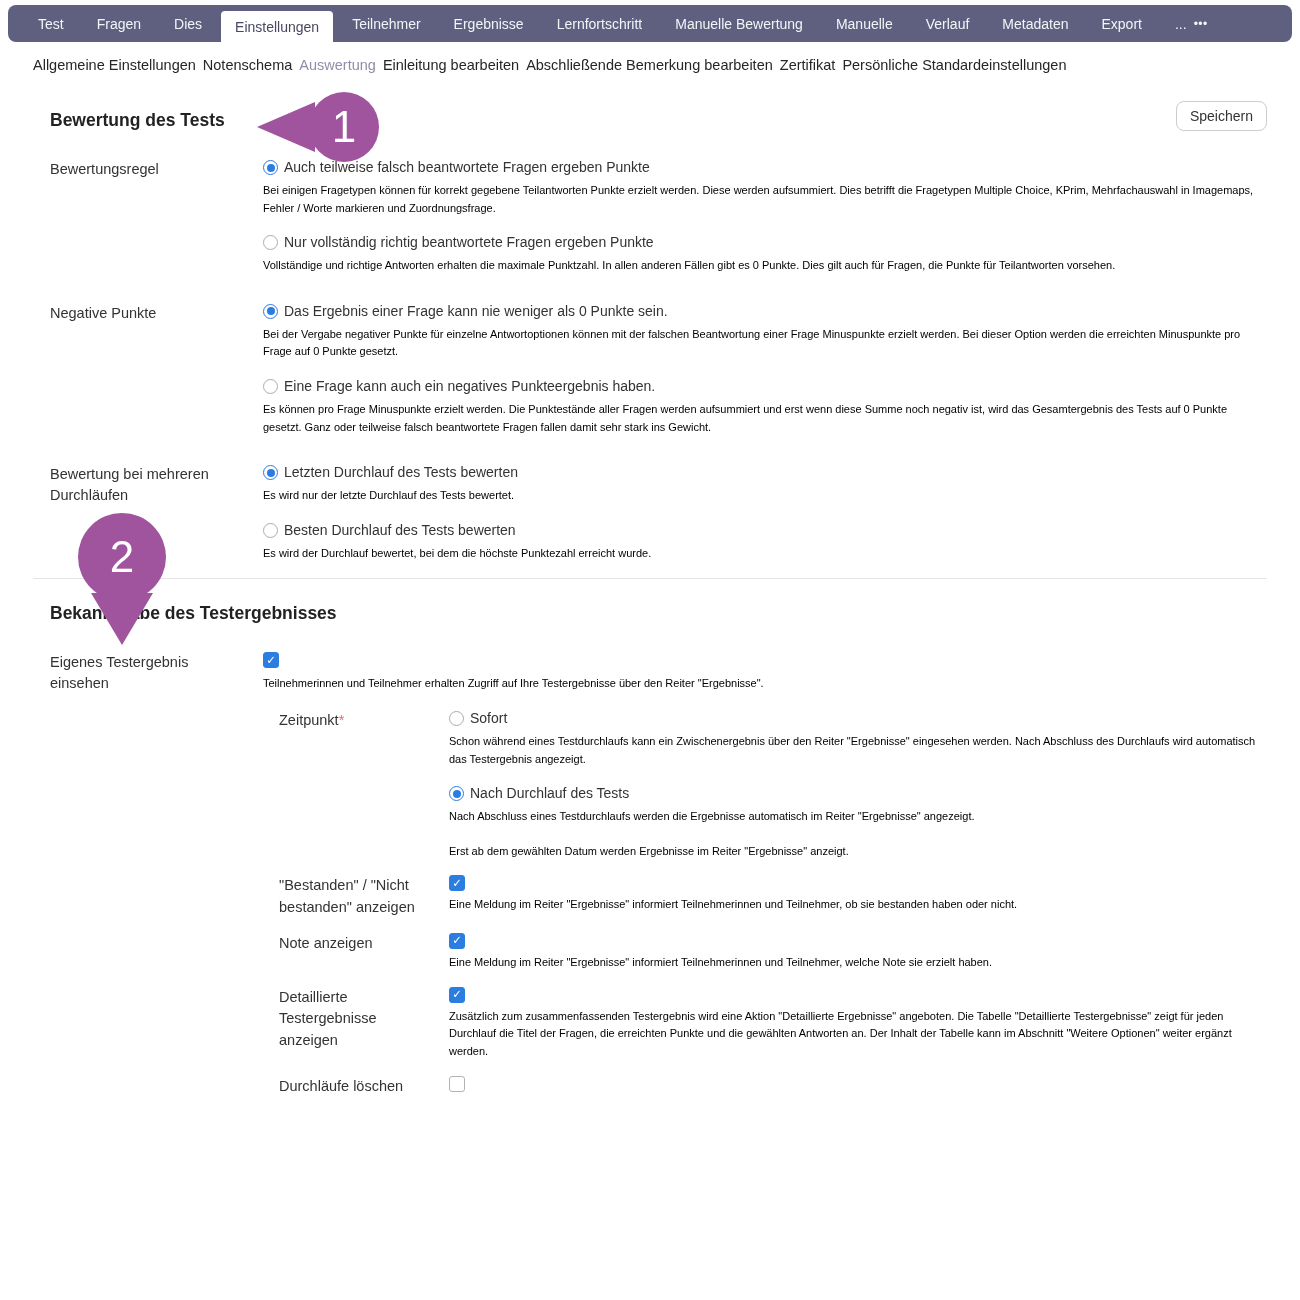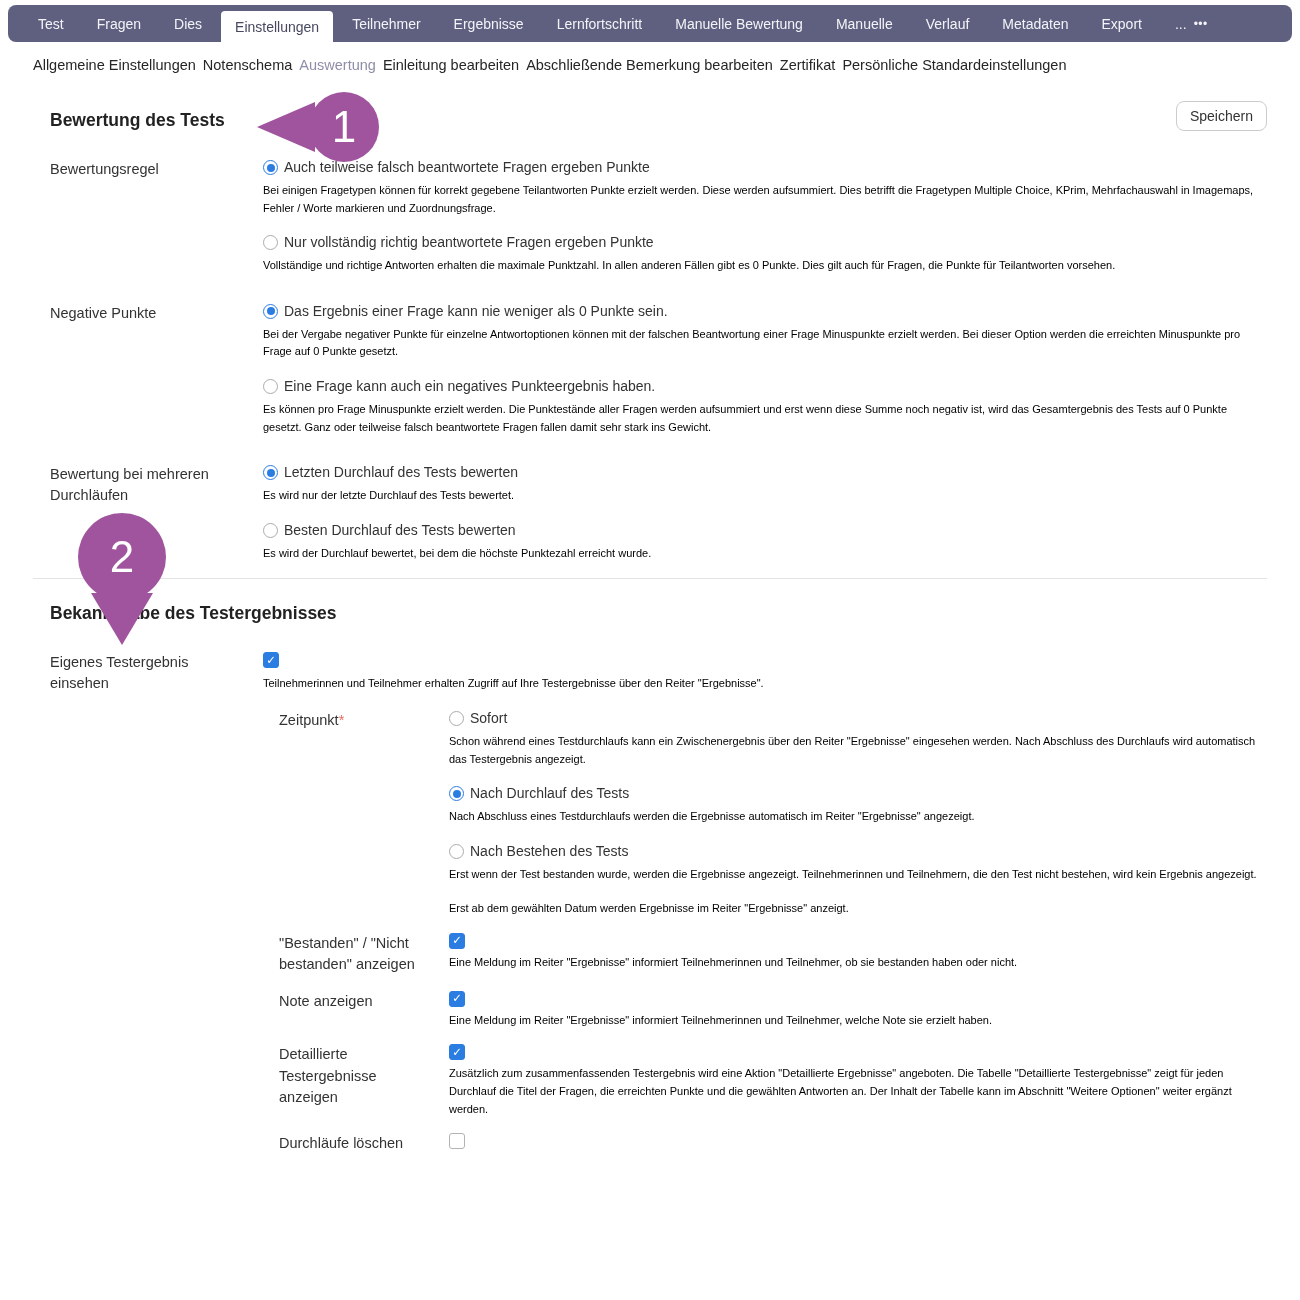--- a/index.html
+++ b/index.html
@@ -200,27 +200,20 @@
               <p class="desc">Schon während eines Testdurchlaufs kann ein Zwischenergebnis über den Reiter "Ergebnisse" eingesehen werden. Nach Abschluss des Durchlaufs wird automatisch das Testergebnis angezeigt.</p>
             </div>
             <div class="opt">
               <div class="optline">
                 <span class="radio checked"></span>
                 <span class="optlabel">Nach Durchlauf des Tests</span>
               </div>
               <p class="desc">Nach Abschluss eines Testdurchlaufs werden die Ergebnisse automatisch im Reiter "Ergebnisse" angezeigt.</p>
             </div>
             <div class="opt">
-              <div class="optline">
-                <span class="radio"></span>
-                <span class="optlabel">Nach Bestehen des Tests</span>
-              </div>
-              <p class="desc">Erst wenn der Test bestanden wurde, werden die Ergebnisse angezeigt. Teilnehmerinnen und Teilnehmern, die den Test nicht bestehen, wird kein Ergebnis angezeigt.</p>
-            </div>
-            <div class="opt">
               <p class="desc">Erst ab dem gewählten Datum werden Ergebnisse im Reiter "Ergebnisse" anzeigt.</p>
             </div>
           </div>
         </div>
 
         <div class="nrow">
           <div class="nlabel">"Bestanden" / "Nicht bestanden" anzeigen</div>
           <div class="ncontent">
             <div class="optline">
               <span class="cb checked"></span>

